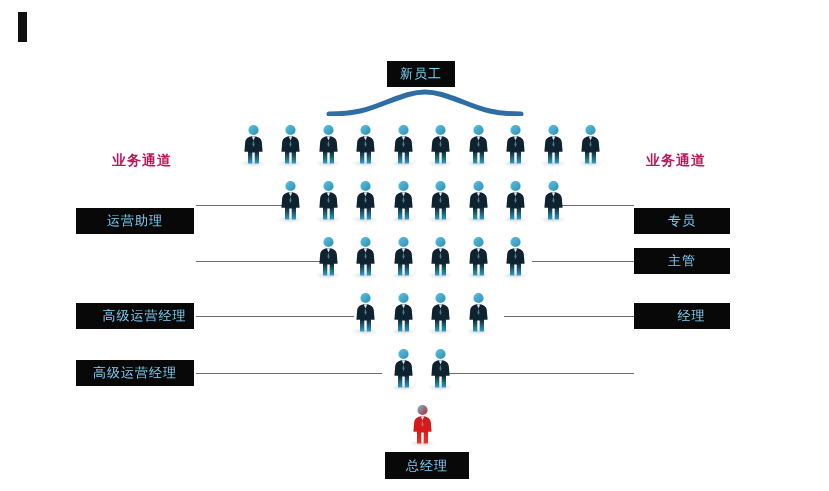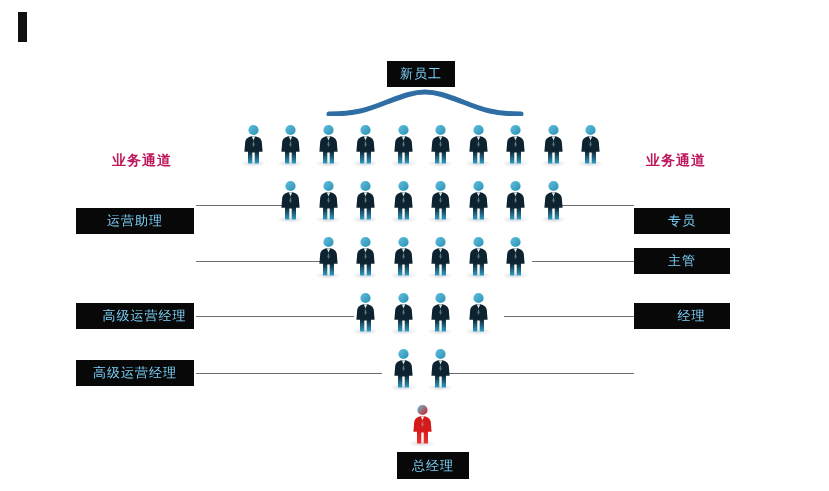--- a/index.html
+++ b/index.html
@@ -80,23 +80,23 @@
   .row3 { top: 303px; padding-left: 19px; }
   .row4 { top: 360px; }
 
   #chip-new-employee {
     left: 387px;
     top: 61px;
     width: 68px;
     height: 26px;
   }
   #chip-gm {
-    left: 397px;
+    left: 385px;
     top: 452px;
-    width: 72px;
+    width: 84px;
     height: 27px;
   }
 
   
   .conn {
     position: absolute;
     height: 1px;
     background: #6d6d6d;
   }
 

